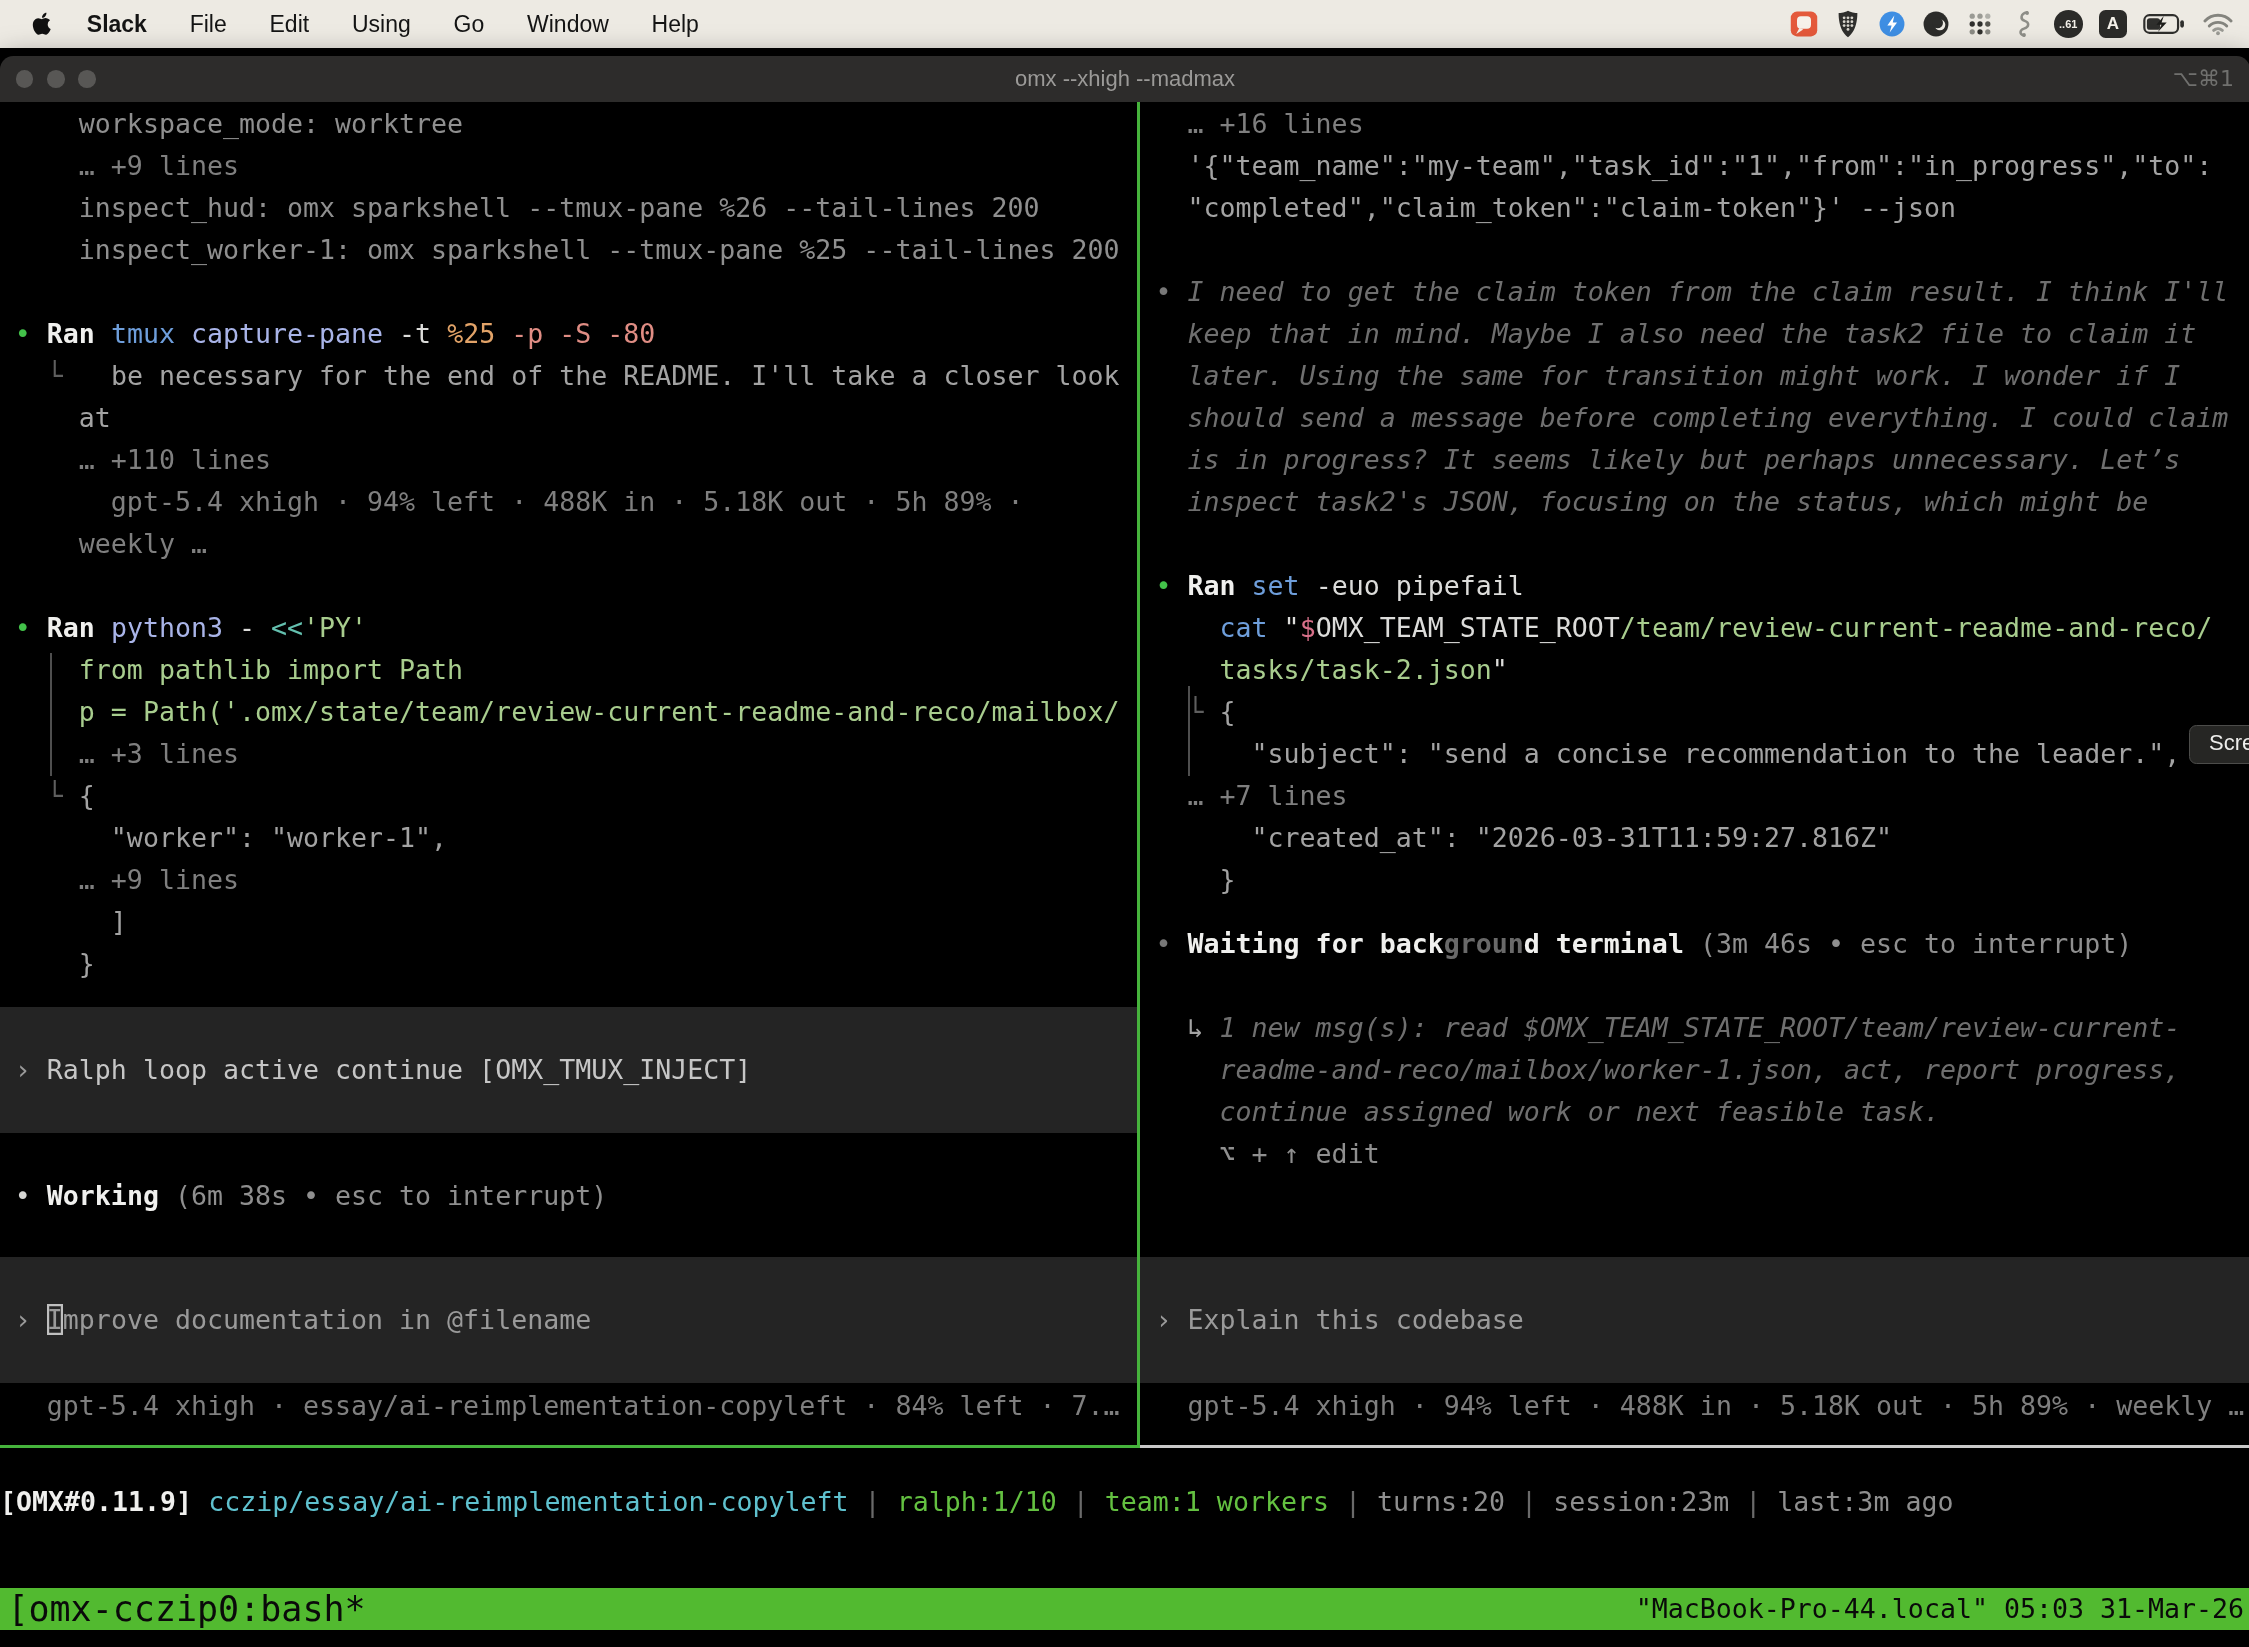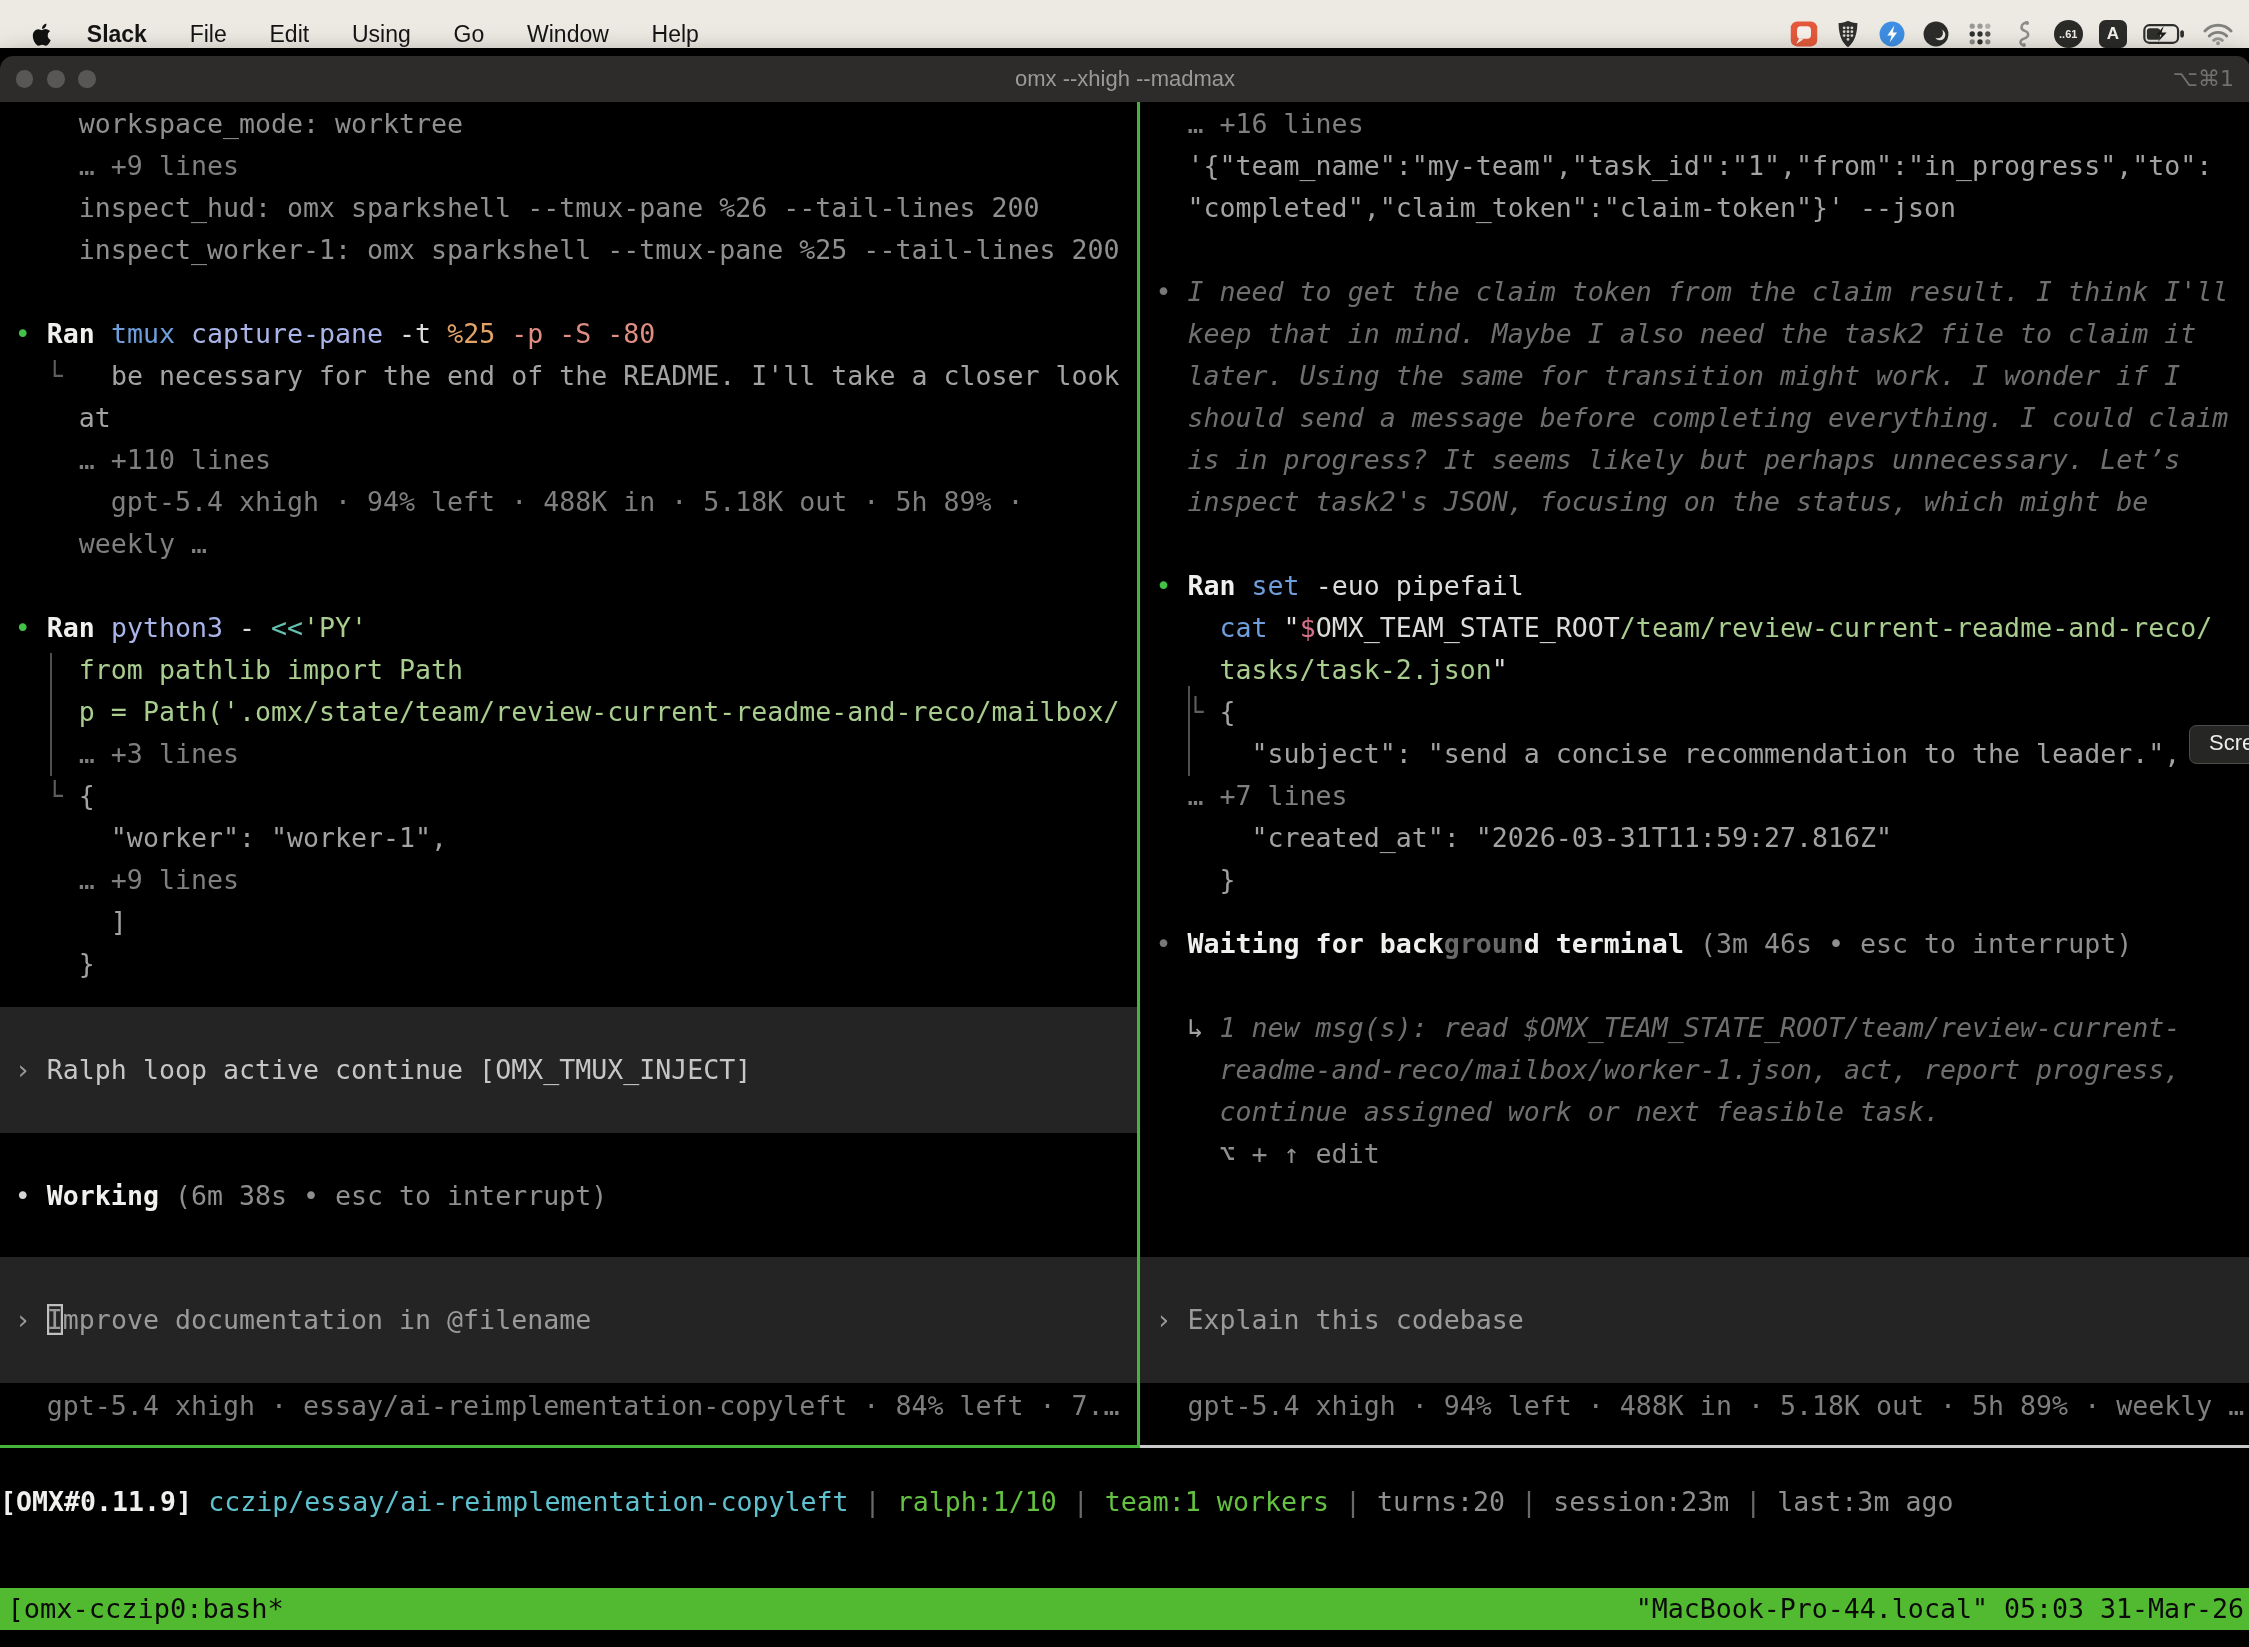--- a/index.html
+++ b/index.html
@@ -1,20 +1,20 @@
 <!DOCTYPE html>
 <html style="font-size:11.8px"><head>
 <meta charset="utf-8">
 <style>
   html,body{margin:0;padding:0;background:#000;}
   #screen{position:relative;width:2250px;height:1648px;overflow:hidden;background:#000;
           font-family:"DejaVu Sans Mono",monospace;}
   
   #menubar{position:absolute;left:0;top:0;width:2250px;height:48px;background:#edeae3;
-           display:flex;align-items:flex-end;font-family:"Liberation Sans",sans-serif;color:#141414;}
+           display:flex;align-items:center;font-family:"Liberation Sans",sans-serif;color:#141414;}
   #apple-logo{margin-left:31px;width:22px;height:25px;flex:none;}
   #menu-items{display:flex;align-items:center;margin-left:19px;gap:0;}
   .menu-item{font-size:23px;padding:0 21.4px;color:#141414;}
   .menu-item.app{font-weight:bold;padding-left:14.8px;}
   #status-icons{margin-left:auto;display:flex;align-items:center;gap:16px;margin-right:16px;}
   .sicon{width:28px;height:28px;display:flex;align-items:center;justify-content:center;flex:none;}
   #countdown-badge{width:29.5px;height:28px;border-radius:50%;background:#2b2b29;color:#f4f1ea;
     font-size:11px;font-weight:bold;display:flex;align-items:center;justify-content:center;}
   #input-source-badge{width:28px;height:28px;border-radius:6.6px;background:#2b2b29;color:#f4f1ea;
     font-size:17px;font-weight:bold;display:flex;align-items:center;justify-content:center;}
@@ -54,21 +54,21 @@
   .input-band{position:absolute;top:1201px;height:126px;background:#242424;}
   #lp-input{left:0;width:1137px;}
   #rp-input{left:1140px;width:1110px;}
   .input-band .trow{margin-top:42px;}
   .status-row{position:absolute;top:1329px;}
   #lp-status{left:0;width:1137px;}
   #rp-status{left:1140px;width:1110px;}
   #omx-line{position:absolute;left:0;top:1425px;width:2250px;}
   #tmux-bar{position:absolute;left:0;top:1532px;width:2250px;height:42px;background:#52ba30;
     color:#0a0a0a;}
-  #tmux-left{position:absolute;left:7.4px;top:0;height:42px;line-height:42px;font-size:27px;white-space:pre;}
+  #tmux-left{position:absolute;left:7.4px;top:0;height:42px;line-height:42px;font-size:35px;white-space:pre;}
   #tmux-right{position:absolute;right:5.9px;top:0;height:42px;line-height:42px;font-size:26.6px;white-space:pre;}
   #screen-overlay{position:absolute;left:2189px;top:669px;height:37px;width:111px;background:#262624;
     border:1.5px solid #4c4c4a;border-radius:7.4px;color:#ededeb;font-family:"Liberation Sans",sans-serif;
     font-size:22px;line-height:34px;padding-left:19px;}
 </style>
 </head>
 <body>
 
 <div id="screen">
 

